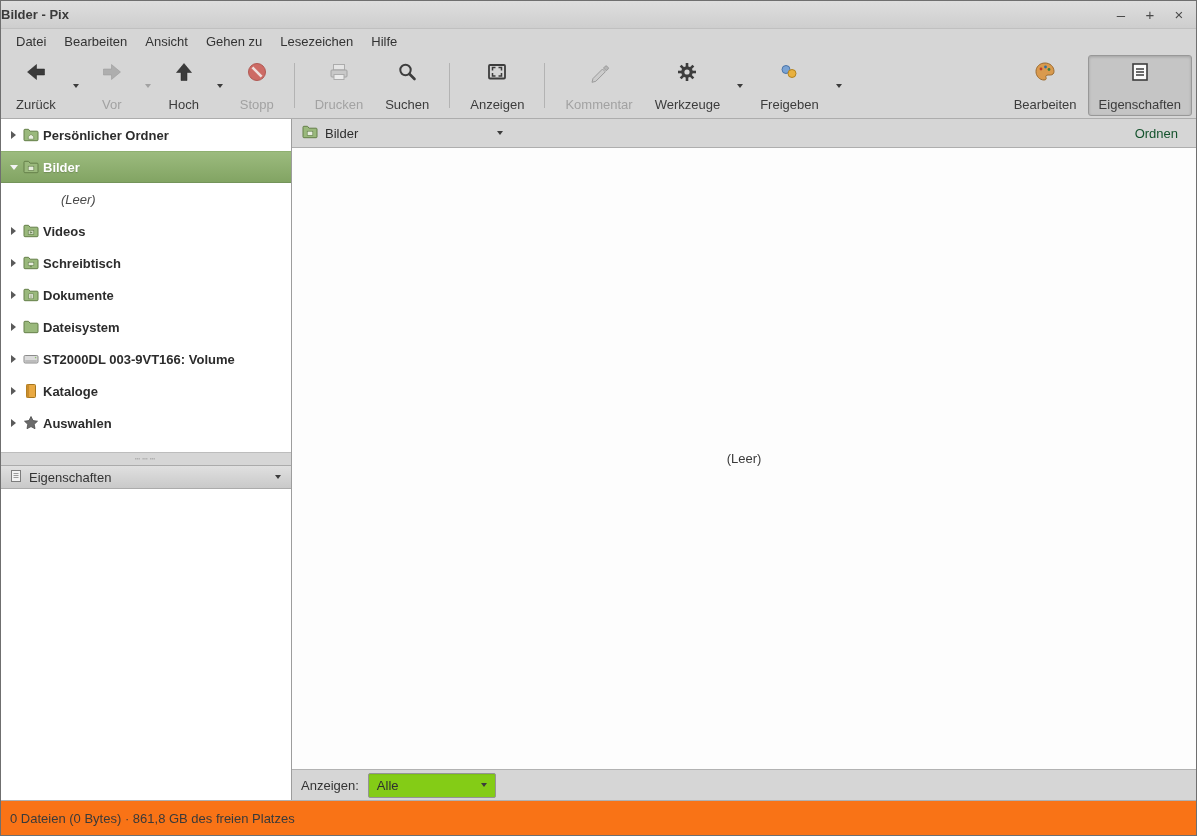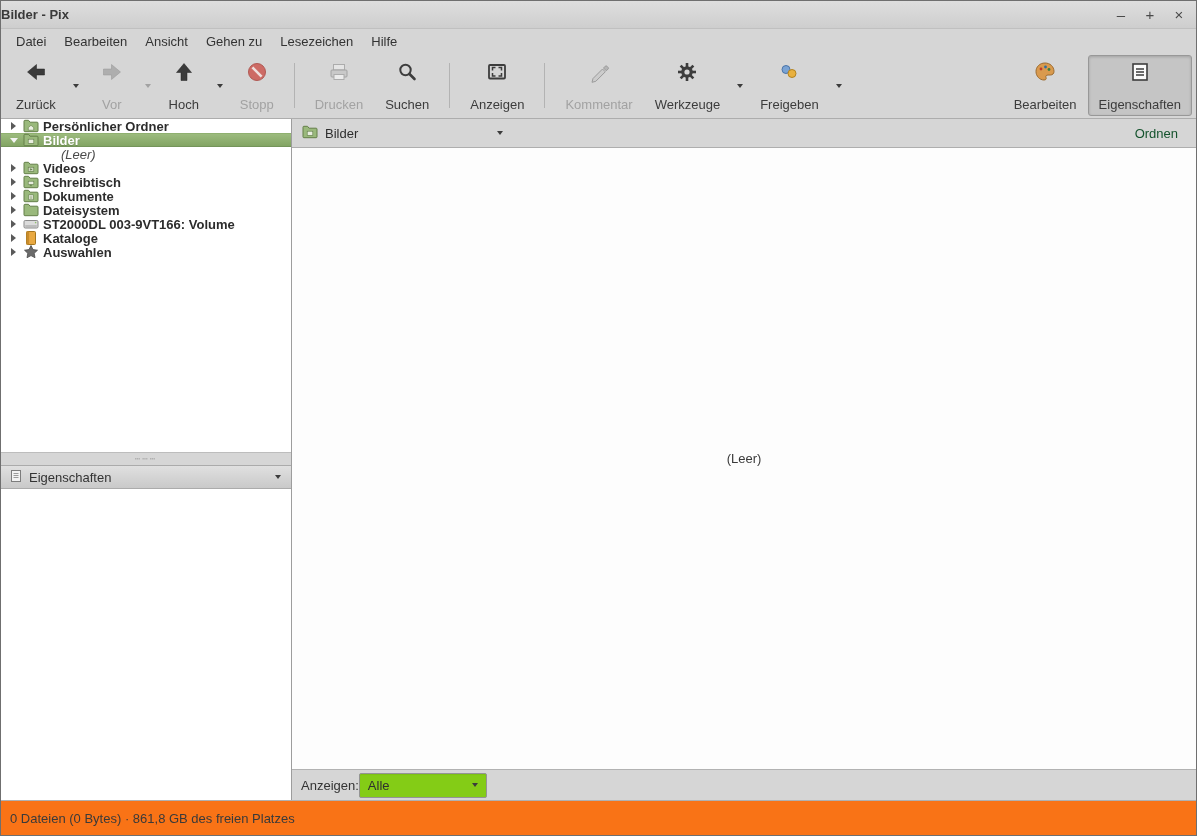--- a/index.html
+++ b/index.html
@@ -29,21 +29,21 @@
   .chev.gray{border-top-color:#a2a2a2}
   .tsep{width:1px;background:#b3b3b3;margin:8px 9px}
   .tspacer{flex:1}
 
   
   .bodyrow{flex:1;display:flex;min-height:0}
 
   
   .sidebar{width:291px;flex:0 0 291px;border-right:1px solid #9d9d9d;display:flex;flex-direction:column;background:#fff}
   .tree{height:333px;background:#fff;overflow:hidden}
-  .row{height:14px;display:flex;align-items:center;gap:4px;padding-left:7px;cursor:default}
+  .row{height:32px;display:flex;align-items:center;gap:4px;padding-left:7px;cursor:default}
   .row .label{font-weight:bold;color:#2c2c2c;white-space:nowrap}
   .row.selected{background:linear-gradient(var(--selection-green-light,#9cbb7e),var(--selection-green,#82a463));border-top:1px solid #8fb070;border-bottom:1px solid #74945a}
   .row.selected .label{color:#fff;text-shadow:0 1px 1px rgba(0,0,0,.18)}
   .row.child{padding-left:60px}
   .row.child .label{font-weight:normal;font-style:italic;color:#4a4a4a}
   .expander{width:11px;display:flex;justify-content:center;align-items:center}
   .tri-r{width:0;height:0;border-top:4px solid transparent;border-bottom:4px solid transparent;border-left:5px solid #5a5a5a}
   .tri-d{width:0;height:0;border-left:4px solid transparent;border-right:4px solid transparent;border-top:5px solid #f4f4f4}
   .sicon{width:16px;height:16px;display:flex;align-items:center;justify-content:center;flex:0 0 16px}
 
@@ -55,21 +55,21 @@
   .props-panel{flex:1;background:#fff;border-top:1px solid #fff}
 
   
   .content{flex:1;display:flex;flex-direction:column;min-width:0}
   .locationbar{height:29px;display:flex;align-items:center;gap:7px;padding:0 10px;background:#d6d6d6;border-bottom:1px solid #aeaeae;flex:0 0 auto}
   .loc-label{color:#2e2e2e}
   .loc-chev{margin-left:128px;display:flex;align-items:center;padding:2px 4px}
   .sort-btn{margin-left:auto;color:#14532d;padding:3px 8px}
   .view{flex:1;background:#fdfdfd;display:flex;align-items:center;justify-content:center;border-bottom:1px solid #b2b2b2}
   .empty-text{color:#3a3a3a}
-  .filterbar{height:30px;display:flex;align-items:center;padding:0 9px;background:#d6d6d6;flex:0 0 auto}
+  .filterbar{height:30px;display:flex;align-items:center;gap:9px;padding:0 9px;background:#d6d6d6;flex:0 0 auto}
   .filter-label{color:#333}
   .combo{width:128px;height:25px;background:#84cc16;border:1px solid #949494;border-radius:2px;display:flex;align-items:center;padding:0 8px;box-shadow:inset 0 1px 1px rgba(0,0,0,.06)}
   .combo-chev{margin-left:auto;display:flex;align-items:center}
 
   
   .statusbar{height:35px;background:#f97316;border-top:1px solid #b0b0b0;display:flex;align-items:center;padding:0 9px;color:#3a3a3a;flex:0 0 auto}
 </style>
 </head>
 <body>
 

